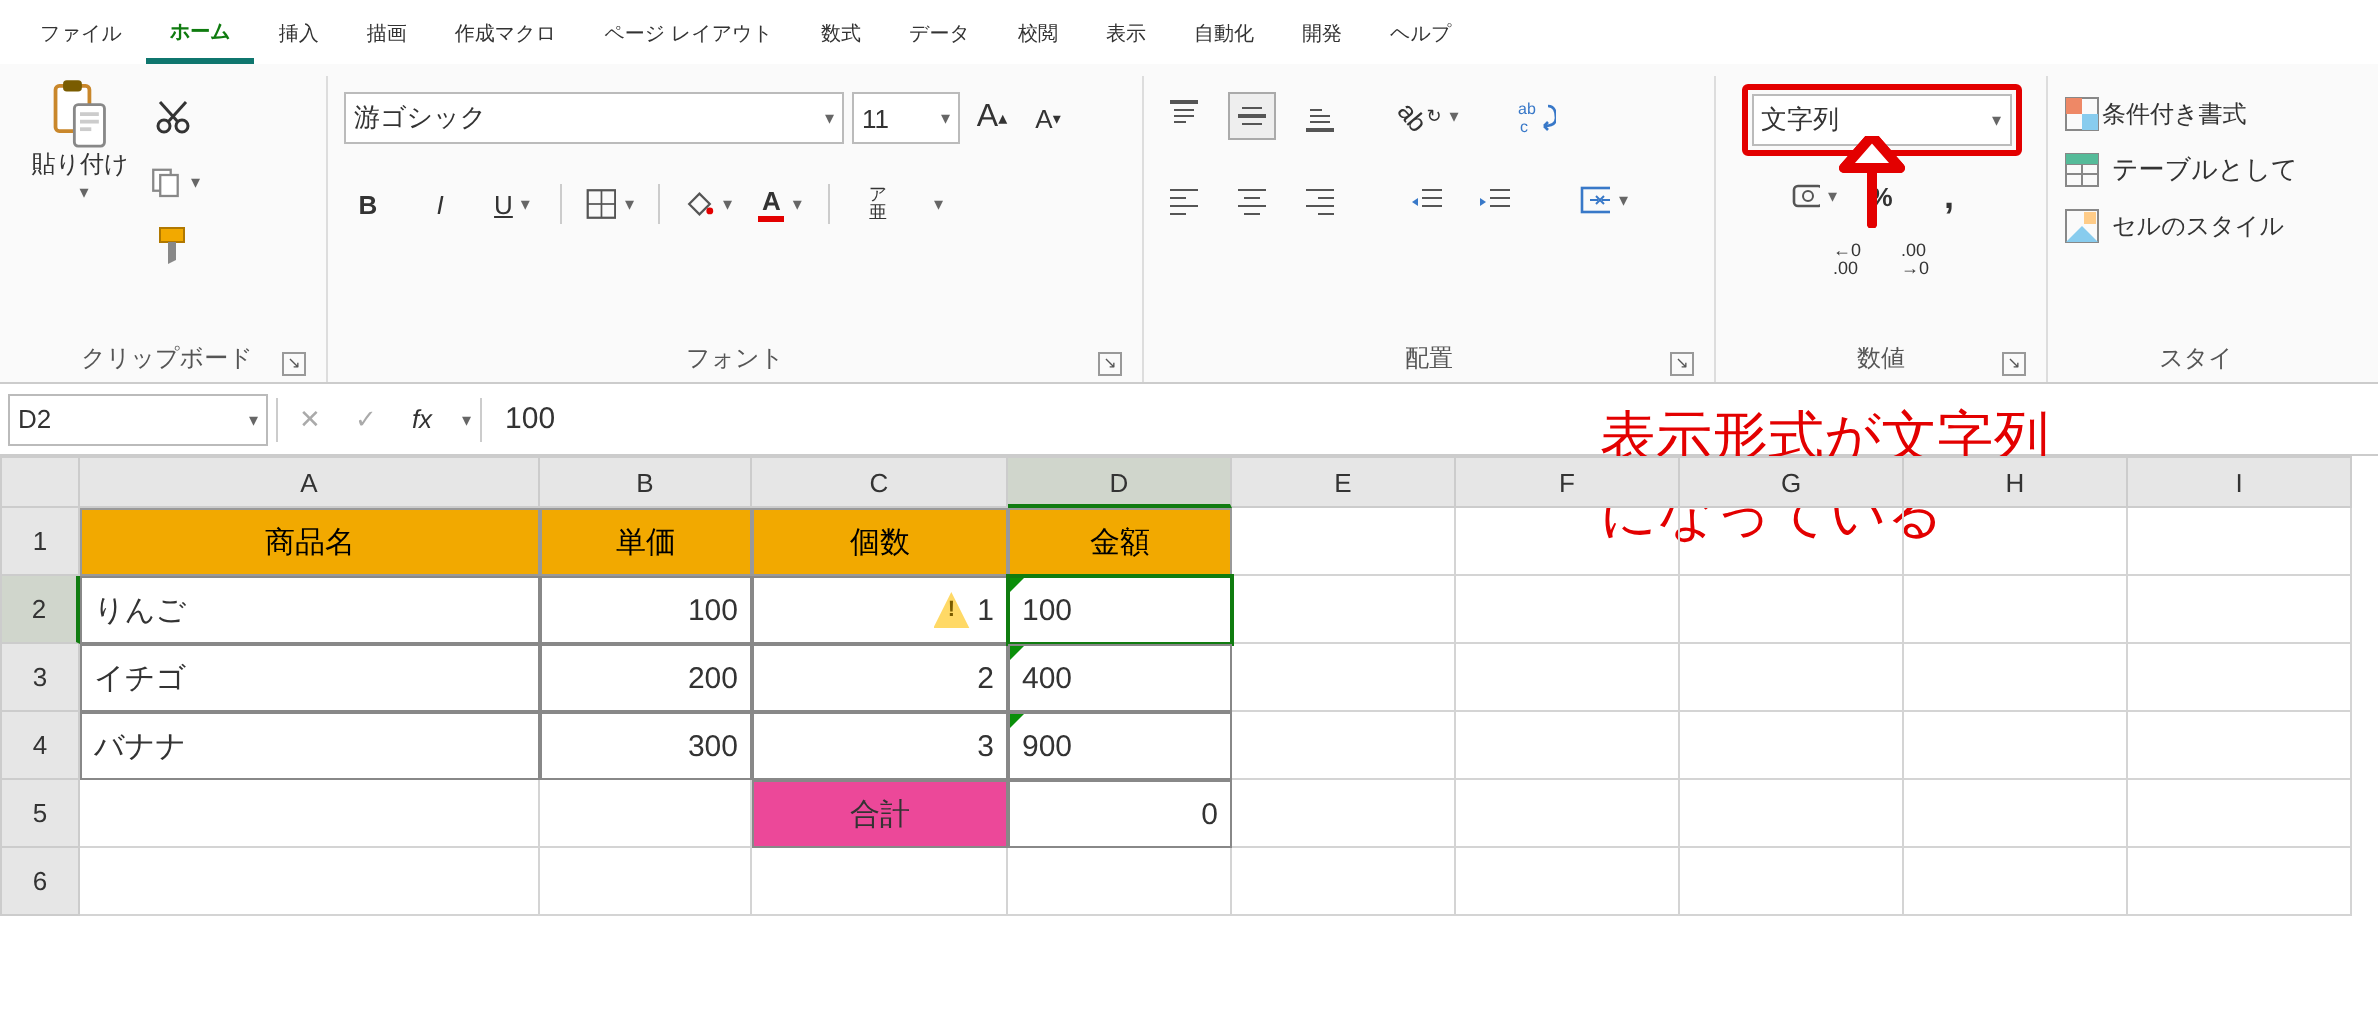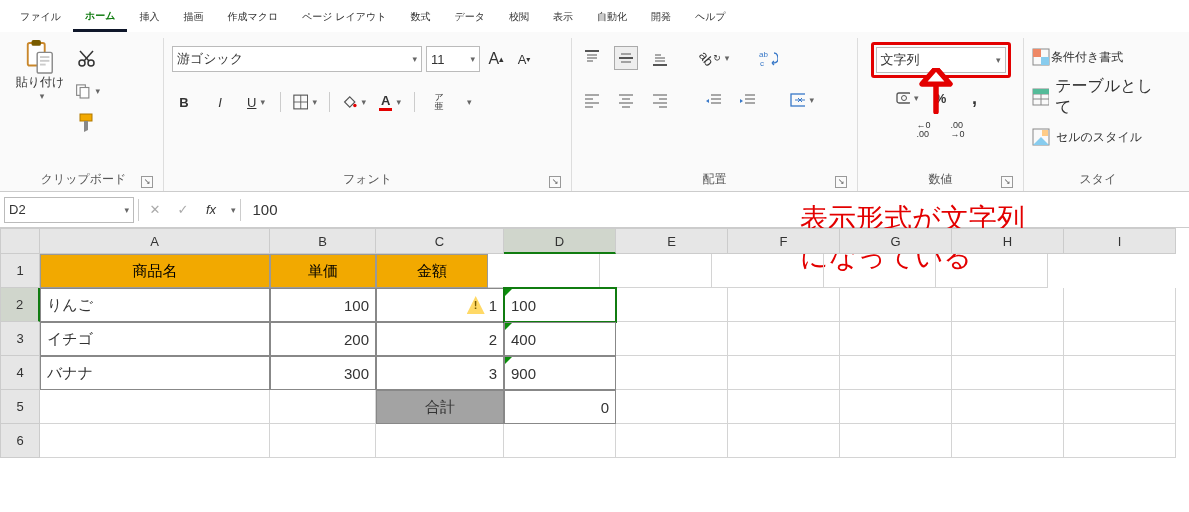--- a/index.html
+++ b/index.html
@@ -1,21 +1,21 @@
 <!DOCTYPE html>
 <html><head>
 <meta charset="utf-8">
 <style>
 * { box-sizing: border-box; margin: 0; padding: 0; font-family: "Meiryo", "Yu Gothic", sans-serif; }
 body { background: #fff; font-size: 13px; color: #333; overflow: hidden; width: 1189px; }
 
 
 .menubar { display: flex; gap: 0; padding: 2px 8px 0; align-items: center; height: 32px; }
 .menubar .item { padding: 6px 12px; font-size: 10px; cursor: pointer; }
-.menubar .item.active { color: #0f7b0f; font-weight: bold; border-bottom: 3px solid #0f172a; }
+.menubar .item.active { color: #0f7b0f; font-weight: bold; border-bottom: 3px solid #0f766e; }
 
 
 .ribbon { display: flex; border-bottom: 1px solid #ccc; padding: 6px 4px 0; height: 160px; background: #fafafa; }
 .group { border-right: 1px solid #ddd; padding: 4px 8px 0; display: flex; flex-direction: column; justify-content: space-between; }
 .group-body { flex: 1; display: flex; align-items: flex-start; gap: 6px; }
 .group-label { text-align: center; font-size: 12px; color: #555; padding: 3px 0; position: relative; }
 .group-label .launcher { position: absolute; right: 2px; bottom: 3px; width: 12px; height: 12px; border: 1px solid #999; font-size: 8px; line-height: 10px; cursor: pointer; }
 
 .big-btn { display: flex; flex-direction: column; align-items: center; width: 56px; height: 88px; cursor: pointer; font-size: 12px; }
 .icon-box { width: 32px; height: 32px; display: flex; align-items: center; justify-content: center; }
@@ -47,21 +47,21 @@
 .colhead.sel { background: #d0d6cc; border-bottom: 2px solid #107c10; }
 .row { display: flex; }
 .rowhead { width: 40px; background: #e6e6e6; border: 1px solid #ccc; border-top: none; text-align: center; font-size: 13px; display: flex; align-items: center; justify-content: center; }
 .rowhead.sel { background: #d0d6cc; border-right: 2px solid #107c10; }
 .cell { border: 1px solid #d4d4d4; border-top: none; border-left: none; padding: 4px 6px; font-size: 15px; height: 34px; display: flex; align-items: center; }
 .hdr { background: #f2a900; color: #000; justify-content: center; border: 1px solid #999; }
 .tbl { border: 1px solid #888; }
 .num { justify-content: flex-end; }
 .txt-left { justify-content: flex-start; }
 .selcell { outline: 2px solid #107c10; outline-offset: -1px; }
-.fill { background: #a3a3a3; text-align: right; }
+.fill { background: #ec4899; text-align: right; }
 .greenflag { position: relative; }
 .greenflag::before { content: ""; position: absolute; left: 0; top: 0; border-left: 7px solid #0a8f0a; border-bottom: 7px solid transparent; }
 .warn-ico { display: inline-flex; width: 18px; height: 18px; background: #ffd966; position: relative; margin-right: 4px; clip-path: polygon(50% 0, 100% 100%, 0 100%); align-items: center; justify-content: center; font-size: 11px; font-weight: bold; color: #7a5c00; }
 
 
 .cA { width: 230px; } .cB { width: 106px; } .cC { width: 128px; } .cD { width: 112px; }
 .cE { width: 112px; } .cF { width: 112px; } .cG { width: 112px; } .cH { width: 112px; } .cI { width: 112px; }
 
 svg { display: block; }
 </style>
@@ -345,21 +345,21 @@
         <span style="font-size:12px">条件付き書式</span>
       </div>
       <div class="font-row" style="gap:6px;cursor:pointer">
         <svg width="18" height="18">
             <rect x="1" y="1" width="16" height="16" fill="none" stroke="#888"></rect>
             <line x1="1" y1="6" x2="17" y2="6" stroke="#888"></line>
             <line x1="1" y1="11" x2="17" y2="11" stroke="#888"></line>
             <line x1="9" y1="1" x2="9" y2="17" stroke="#888"></line>
             <rect x="1" y="1" width="16" height="5" fill="#5b9"></rect>
           </svg>
-        <span style="font-size:16px">テーブルとして</span>
+        <span style="font-size:13px">テーブルとして</span>
       </div>
       <div class="font-row" style="gap:6px;cursor:pointer">
         <svg width="18" height="18">
             <rect x="1" y="1" width="16" height="16" fill="none" stroke="#888"></rect>
             <path d="M1 17 L9 9 L17 17 Z" fill="#8ce"></path>
             <rect x="10" y="2" width="6" height="6" fill="#fc8"></rect>
           </svg>
         <span style="font-size:12px">セルのスタイル</span>
       </div>
     </div>
@@ -405,20 +405,23 @@
   </div>
   <div id="gridrows">
       <div class="row">
         <div class="rowhead" style="height: 34px;">1</div>
         <div class="cell cA hdr">
           <span>商品名</span>
         </div>
         <div class="cell cB hdr">
           <span>単価</span>
         </div>
+        <div class="cell cC hdr">
+          <span>個数</span>
+        </div>
         <div class="cell cD hdr">
           <span>金額</span>
         </div>
         <div class="cell cE">
           <span></span>
         </div>
         <div class="cell cF">
           <span></span>
         </div>
         <div class="cell cG">

